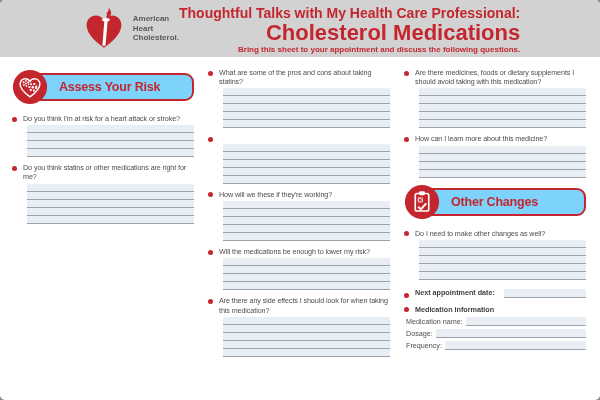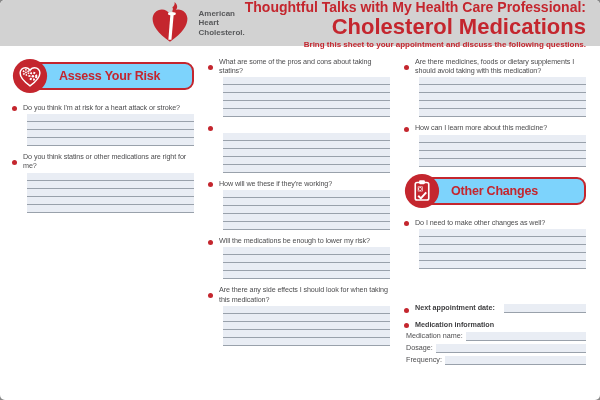--- a/index.html
+++ b/index.html
@@ -8,50 +8,50 @@
     --line-fill:#e9edf4;
     --line-border:#99a1ab;
     --qtext:#4d4d4f;
   }
   *{box-sizing:border-box;}
   html,body{margin:0;padding:0;background:#888;}
   body{font-family:"Liberation Sans", sans-serif;}
   .page{width:600px;height:400px;background:#fff;position:relative;overflow:hidden;border-radius:5px;}
 
   
-  .header{height:46px;background:var(--header-bg);display:flex;justify-content:flex-end;align-items:center;padding:0 14px 0 16px;}
+  .header{height:57px;background:var(--header-bg);display:flex;justify-content:center;align-items:center;padding:0 14px 0 16px;}
   .logo-wrap{display:flex;align-items:center;gap:7px;}
   .logo-mark{width:44px;height:46px;}
   .logo-text{font-size:8px;font-weight:700;color:#58595b;line-height:1.2;}
   .header-right{text-align:right;color:var(--red);padding-top:2px;}
   .title-prefix{font-size:14px;font-weight:700;}
   .title{font-size:22px;font-weight:700;line-height:1.08;}
   .subtitle{font-size:8px;font-weight:600;margin-top:1px;}
 
   
   .columns{display:flex;gap:14px;padding:11px 12px 0 12px;}
   .column{width:182px;flex:none;}
 
   
   .badge{position:relative;height:36px;margin:1px 0 9px 0;}
   .badge-box{position:absolute;left:16px;right:0;top:4px;bottom:4px;border:2px solid var(--red);border-radius:9px;background:#7dd3fc;display:flex;align-items:center;padding-left:29px;text-align:center;}
   .badge-label{color:var(--red);font-weight:700;font-size:12.5px;letter-spacing:-0.2px;white-space:nowrap;}
   .badge-icon{position:absolute;left:0;top:0;width:36px;height:36px;z-index:2;}
 
   
   .question{margin-bottom:6px;}
-  .q-head{display:flex;gap:6px;align-items:center;}
+  .q-head{display:flex;gap:6px;align-items:flex-start;}
   .bullet{width:5px;height:5px;border-radius:50%;background:var(--red);margin-top:2.5px;flex:none;}
   .q-text{font-size:7.2px;color:var(--qtext);line-height:1.28;letter-spacing:-0.1px;}
   .lines{margin-left:15px;margin-top:2px;}
   .line{height:8px;background:var(--line-fill);border-bottom:1px solid var(--line-border);}
 
   
   .inline-field{display:flex;gap:6px;align-items:flex-end;margin:9px 0 7px 0;}
-  .if-label{font-size:7.2px;font-weight:700;color:#3e3e40;white-space:nowrap;line-height:1.2;margin-top:26px;}
+  .if-label{font-size:7.2px;font-weight:700;color:#3e3e40;white-space:nowrap;line-height:1.2;}
   .if-line{flex:1;height:9px;background:var(--line-fill);border-bottom:1px solid var(--line-border);margin-left:3px;}
   .ig-title{font-size:7.2px;font-weight:700;color:#3e3e40;line-height:1.3;}
   .ig-field{display:flex;align-items:flex-end;margin-left:2px;margin-top:3px;}
   .ig-label{font-size:7.2px;color:var(--qtext);white-space:nowrap;line-height:1.2;}
 </style>
 </head>
 <body>
 
 <div class="page">
   <div class="header">

